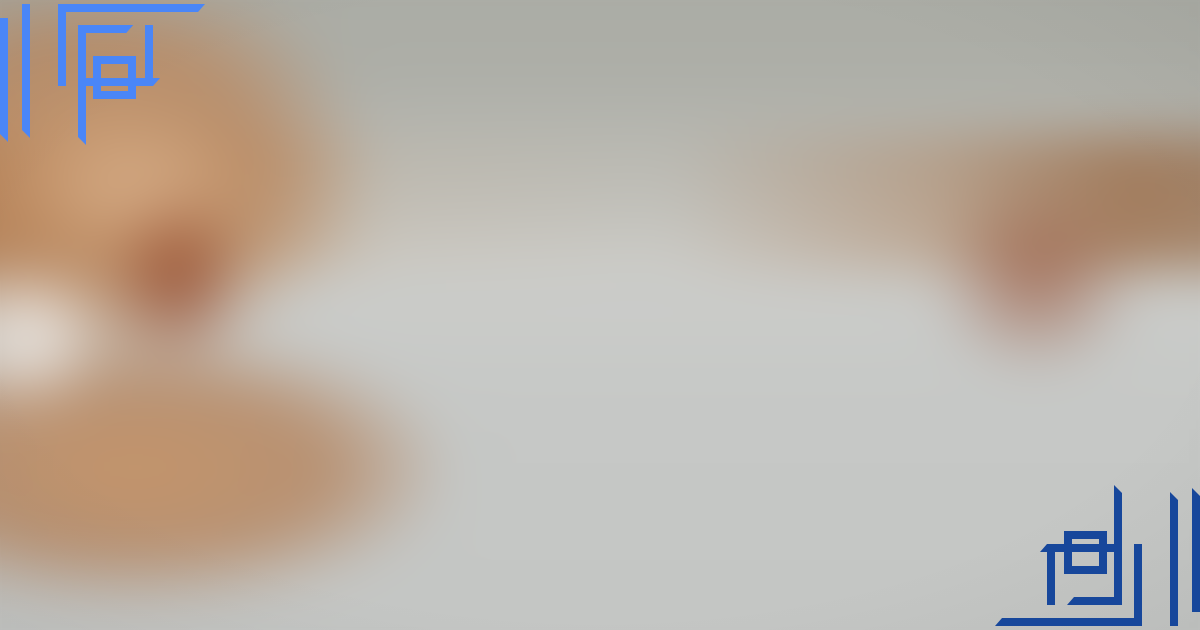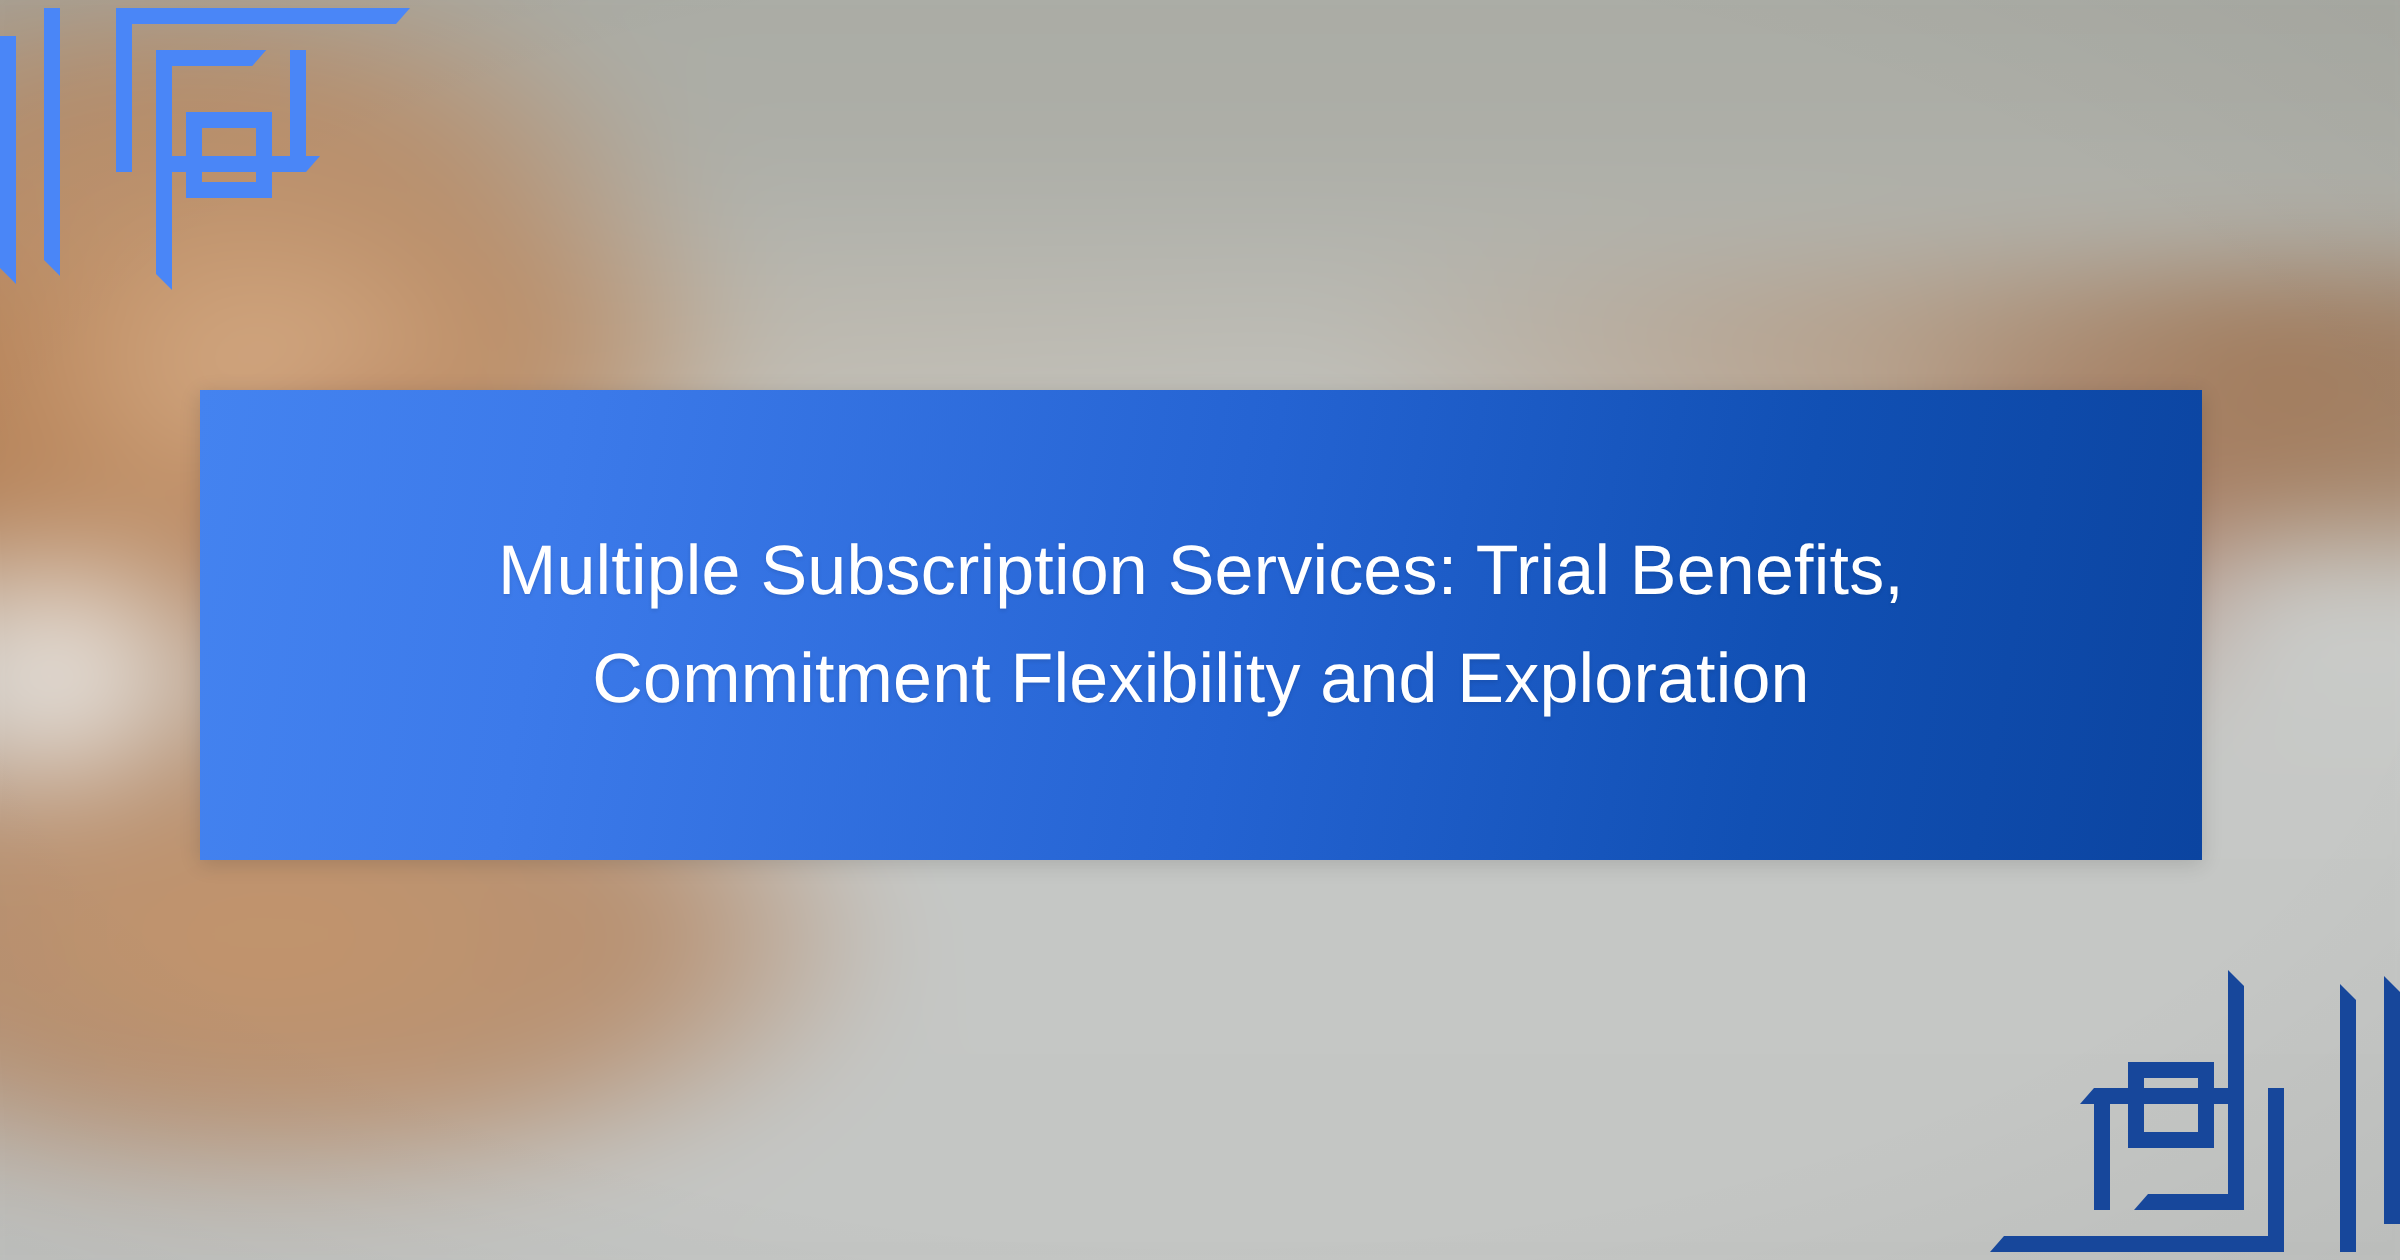--- a/index.html
+++ b/index.html
@@ -188,17 +188,14 @@
       <path d="M78 78 H160 L153 86 H78 Z"></path>
       <path d="M0 18 H8 V142 L0 134 Z"></path>
       <path d="M22 4 H30 V138 L22 130 Z"></path>
       <path d="M58 4 H66 V86 H58 Z"></path>
       <path d="M78 25 H86 V145 L78 137 Z"></path>
       <path d="M93 56 H136 V99 H93 Z M101 64 V91 H128 V64 Z"></path>
       <path d="M145 25 H153 V86 H145 Z"></path>
     </g>
   </svg>
 
-  <div class="banner">
-    <div class="banner-title">Multiple Subscription Services: Trial Benefits, Commitment Flexibility and Exploration</div>
-  </div>
 
 </div>
 
 </body></html>

